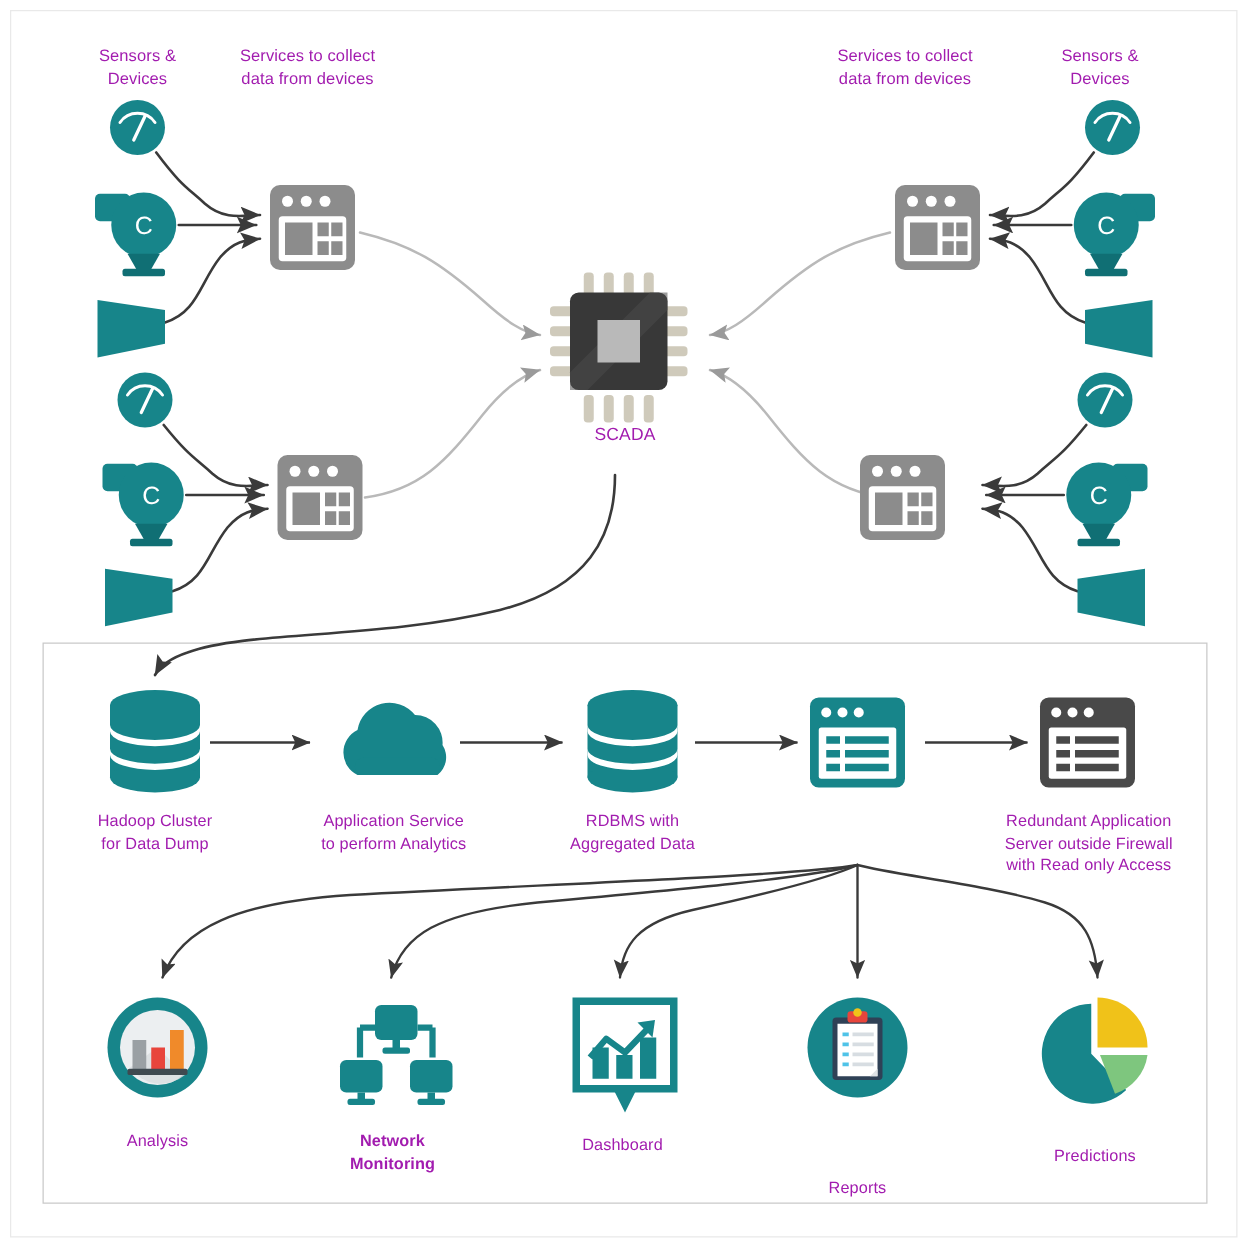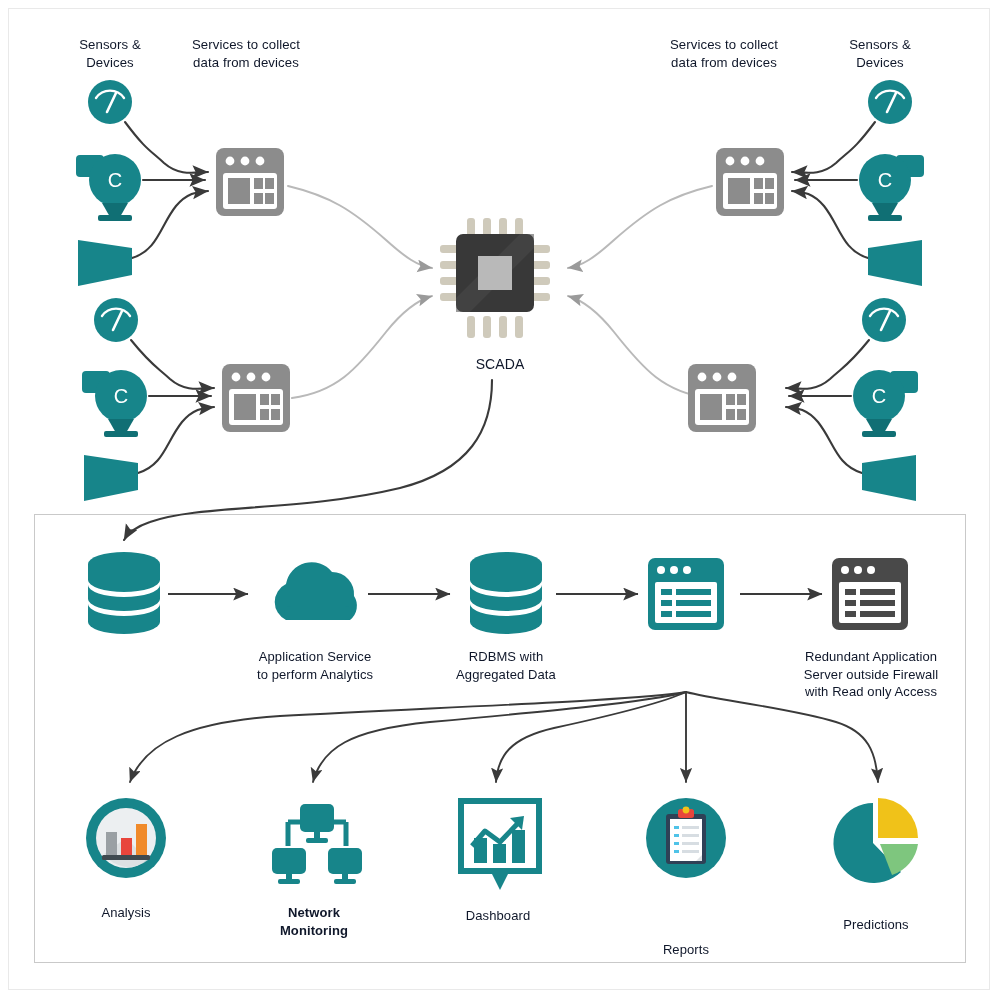--- a/index.html
+++ b/index.html
@@ -1,21 +1,21 @@
 <!DOCTYPE html>
 <html><head>
 <meta charset="utf-8">
 <style>
   html,body{margin:0;padding:0;background:#ffffff;}
   body{width:1000px;height:999px;font-family:"Liberation Sans",sans-serif;overflow:hidden;}
   #stage{position:relative;width:1000px;height:999px;background:#ffffff;}
   #outer-frame{position:absolute;left:8px;top:8px;width:982px;height:982px;border:1px solid #e9e9e9;box-sizing:border-box;}
   #inner-panel{position:absolute;left:34px;top:514px;width:932px;height:449px;border:1px solid #c9c9c9;box-sizing:border-box;background:transparent;}
   svg.layer{position:absolute;left:0;top:0;width:1000px;height:999px;overflow:visible;}
-  .lbl{position:absolute;text-align:center;color:#0f172a;line-height:1.35;letter-spacing:.1px;}
+  .lbl{position:absolute;text-align:center;color:#a21caf;line-height:1.35;letter-spacing:.1px;}
   .hdr{font-size:13.2px;}
   .node-lbl{font-size:13px;}
   .out-lbl{font-size:13px;}
   .scada-lbl{font-size:14px;}
 </style>
 </head>
 <body>
 
 <div id="stage">
 
@@ -338,22 +338,26 @@
   </div>
   <div class="lbl hdr" style="left:643px;top:36px;width:162px;">
     <div>Services to collect</div>
     <div>data from devices</div>
   </div>
   <div class="lbl hdr" style="left:820px;top:36px;width:120px;">
     <div>Sensors &amp;</div>
     <div>Devices</div>
   </div>
 
-  <div class="lbl scada-lbl" style="left:440px;top:355px;width:120px;">SCADA</div>
-
+  <div class="lbl scada-lbl" style="left:440px;top:338px;width:120px;">SCADA</div>
+
+  <div class="lbl node-lbl" style="left:44px;top:648px;width:160px;">
+    <div>Hadoop Cluster</div>
+    <div>for Data Dump</div>
+  </div>
   <div class="lbl node-lbl" style="left:234px;top:648px;width:162px;">
     <div>Application Service</div>
     <div>to perform Analytics</div>
   </div>
   <div class="lbl node-lbl" style="left:426px;top:648px;width:160px;">
     <div>RDBMS with</div>
     <div>Aggregated Data</div>
   </div>
   <div class="lbl node-lbl" style="left:778px;top:648px;width:186px;">
     <div>Redundant Application</div>

